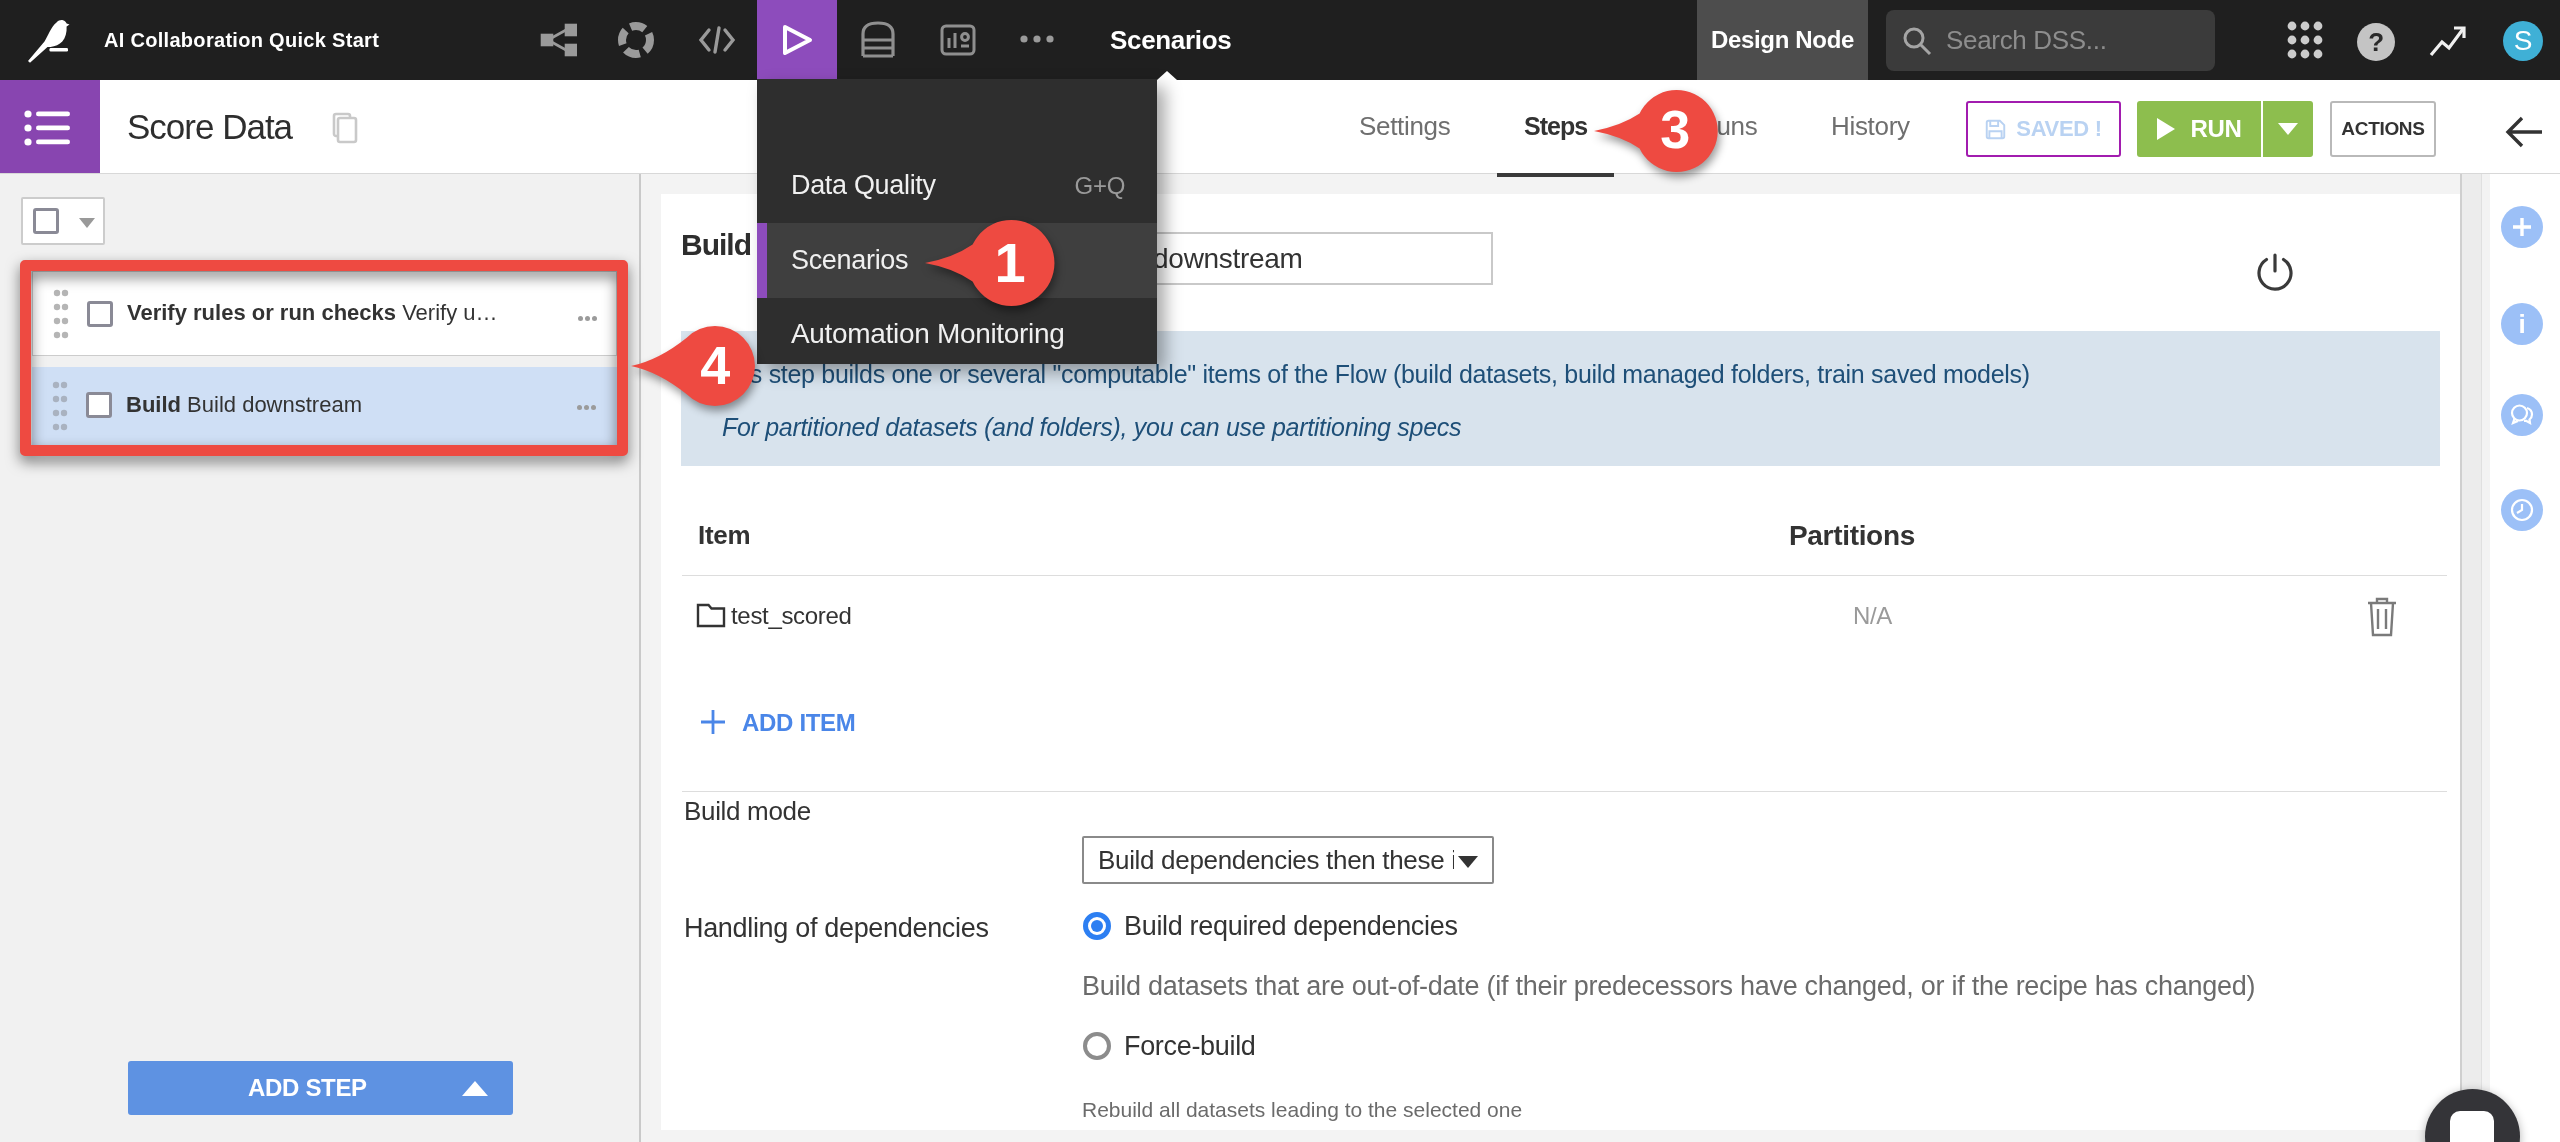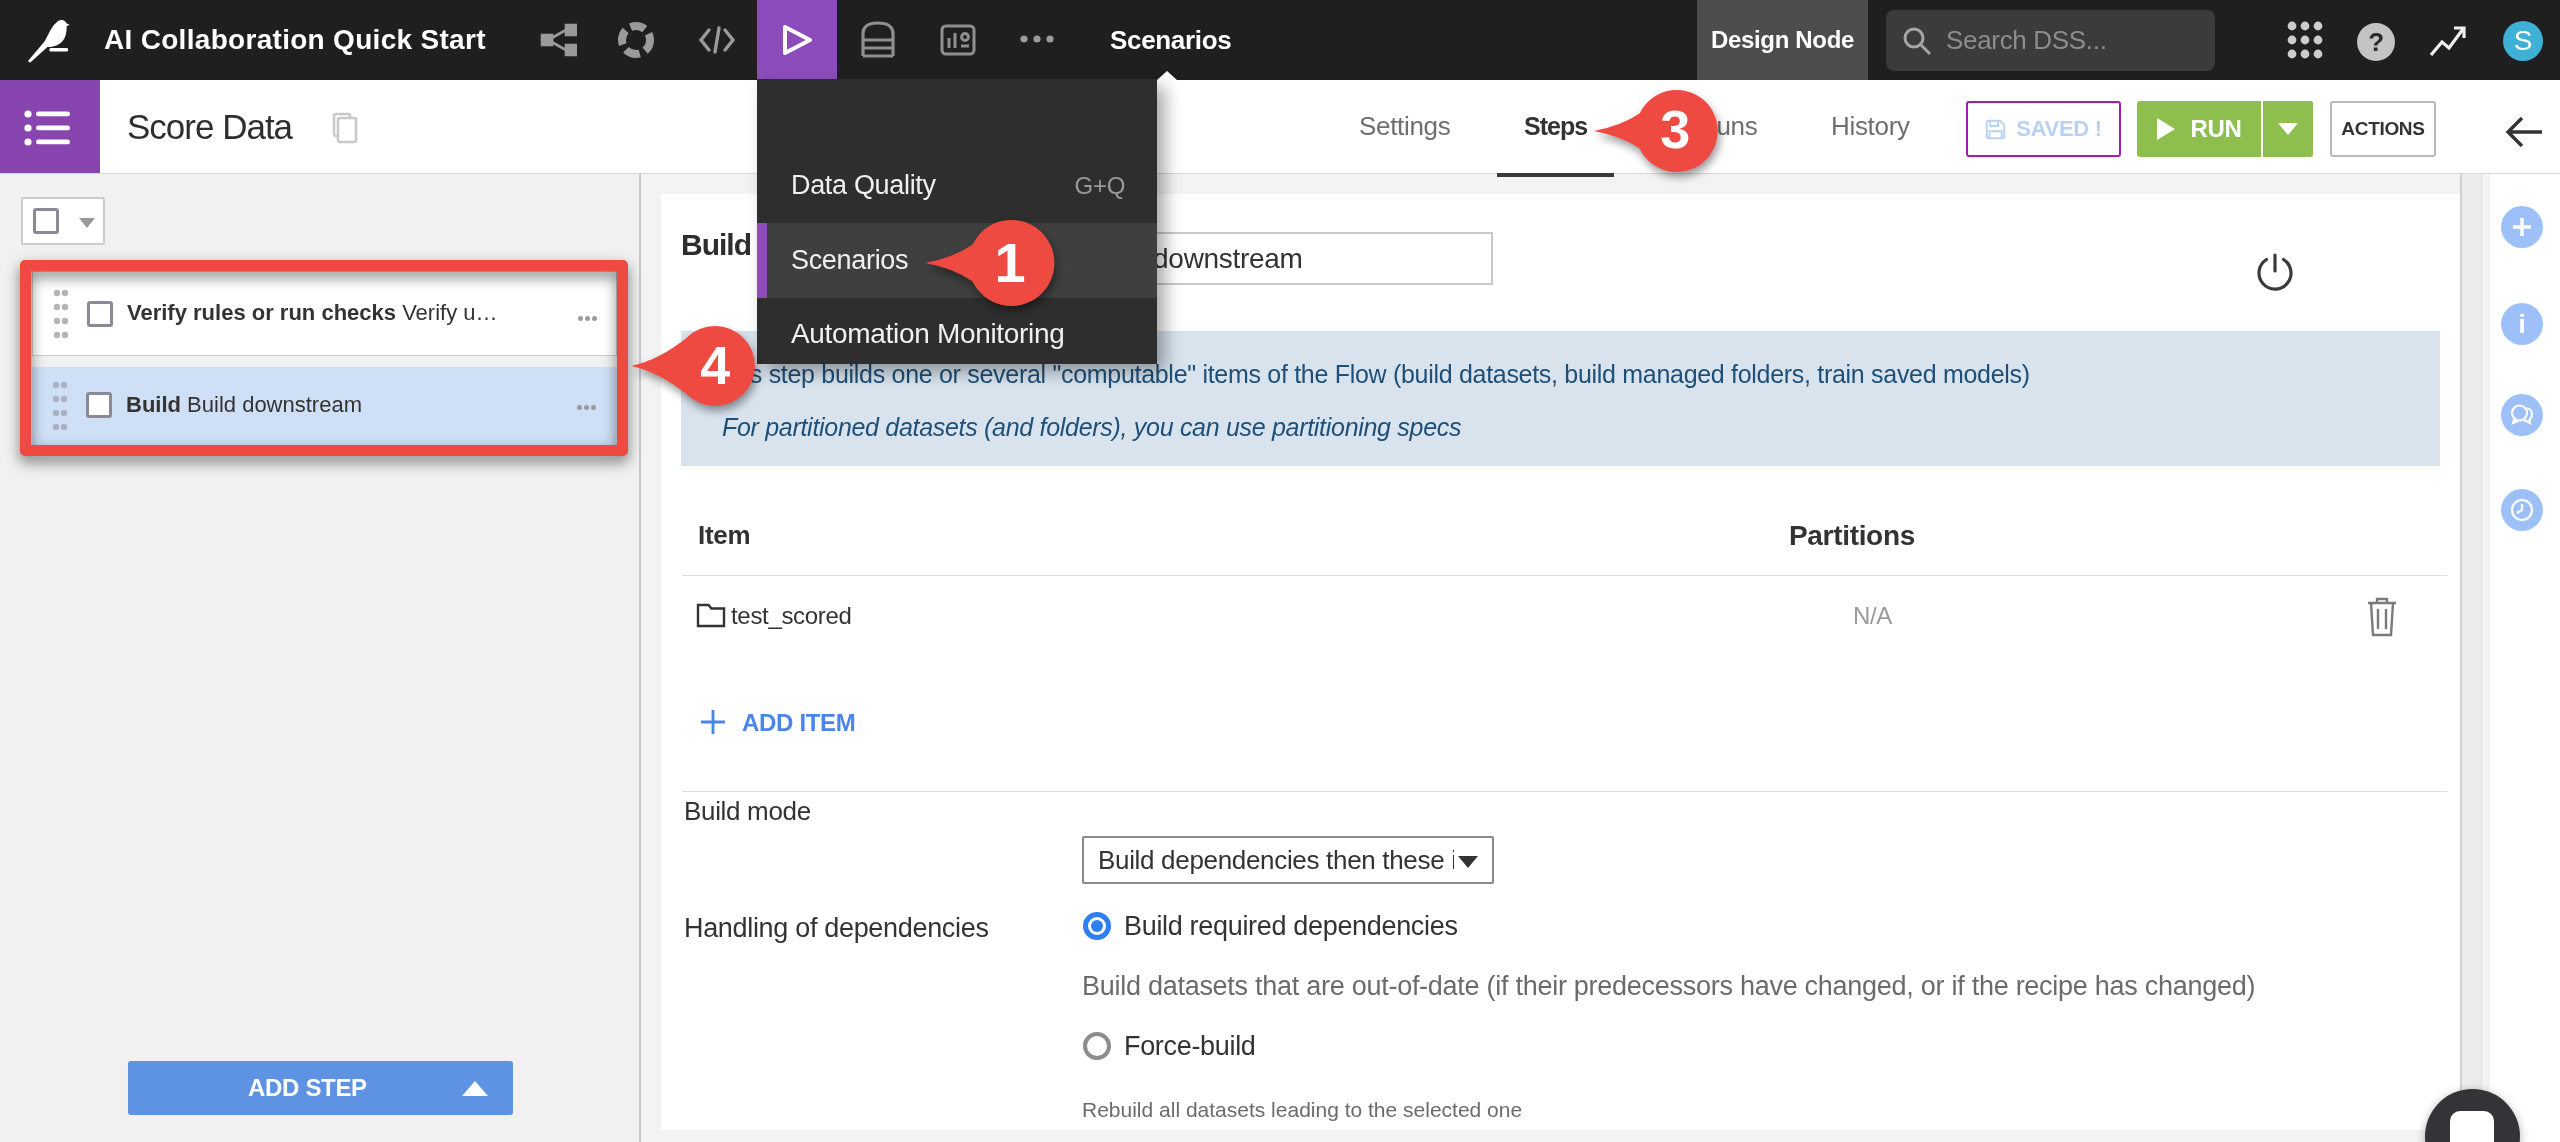--- a/index.html
+++ b/index.html
@@ -1,21 +1,21 @@
 <!DOCTYPE html>
 <html><head>
 <meta charset="utf-8">
 <style>
 * { margin:0; padding:0; box-sizing:border-box; }
 html,body { width:2560px; height:1142px; overflow:hidden; background:#fff;
   font-family:"Liberation Sans", sans-serif; letter-spacing:-0.02em; }
 
 #topbar { position:absolute; left:0; top:0; width:2560px; height:80px; background:#1f1f1f; }
 #topbar .ttl { position:absolute; left:104px; top:0; height:80px; line-height:80px;
-  color:#fff; font-weight:bold; font-size:28px; letter-spacing:0.3px; }
+  color:#fff; font-weight:bold; font-size:20px; letter-spacing:0.3px; }
 #playbtn { position:absolute; left:757px; top:0; width:80px; height:80px; background:#8d4cbc; }
 #scen-title { position:absolute; left:1110px; top:0; height:80px; line-height:80px;
   color:#fff; font-weight:bold; font-size:26px; }
 #scen-caret { position:absolute; left:1157px; top:71px; width:0; height:0;
   border-left:10px solid transparent; border-right:10px solid transparent;
   border-bottom:9px solid #fff; }
 #designnode { position:absolute; left:1697px; top:0; width:171px; height:80px; background:#4d4d4d;
   color:#fff; font-weight:bold; font-size:24px; text-align:center; line-height:80px; }
 #searchbox { position:absolute; left:1886px; top:10px; width:329px; height:61px;
   background:#3b3b3b; border-radius:8px; }

